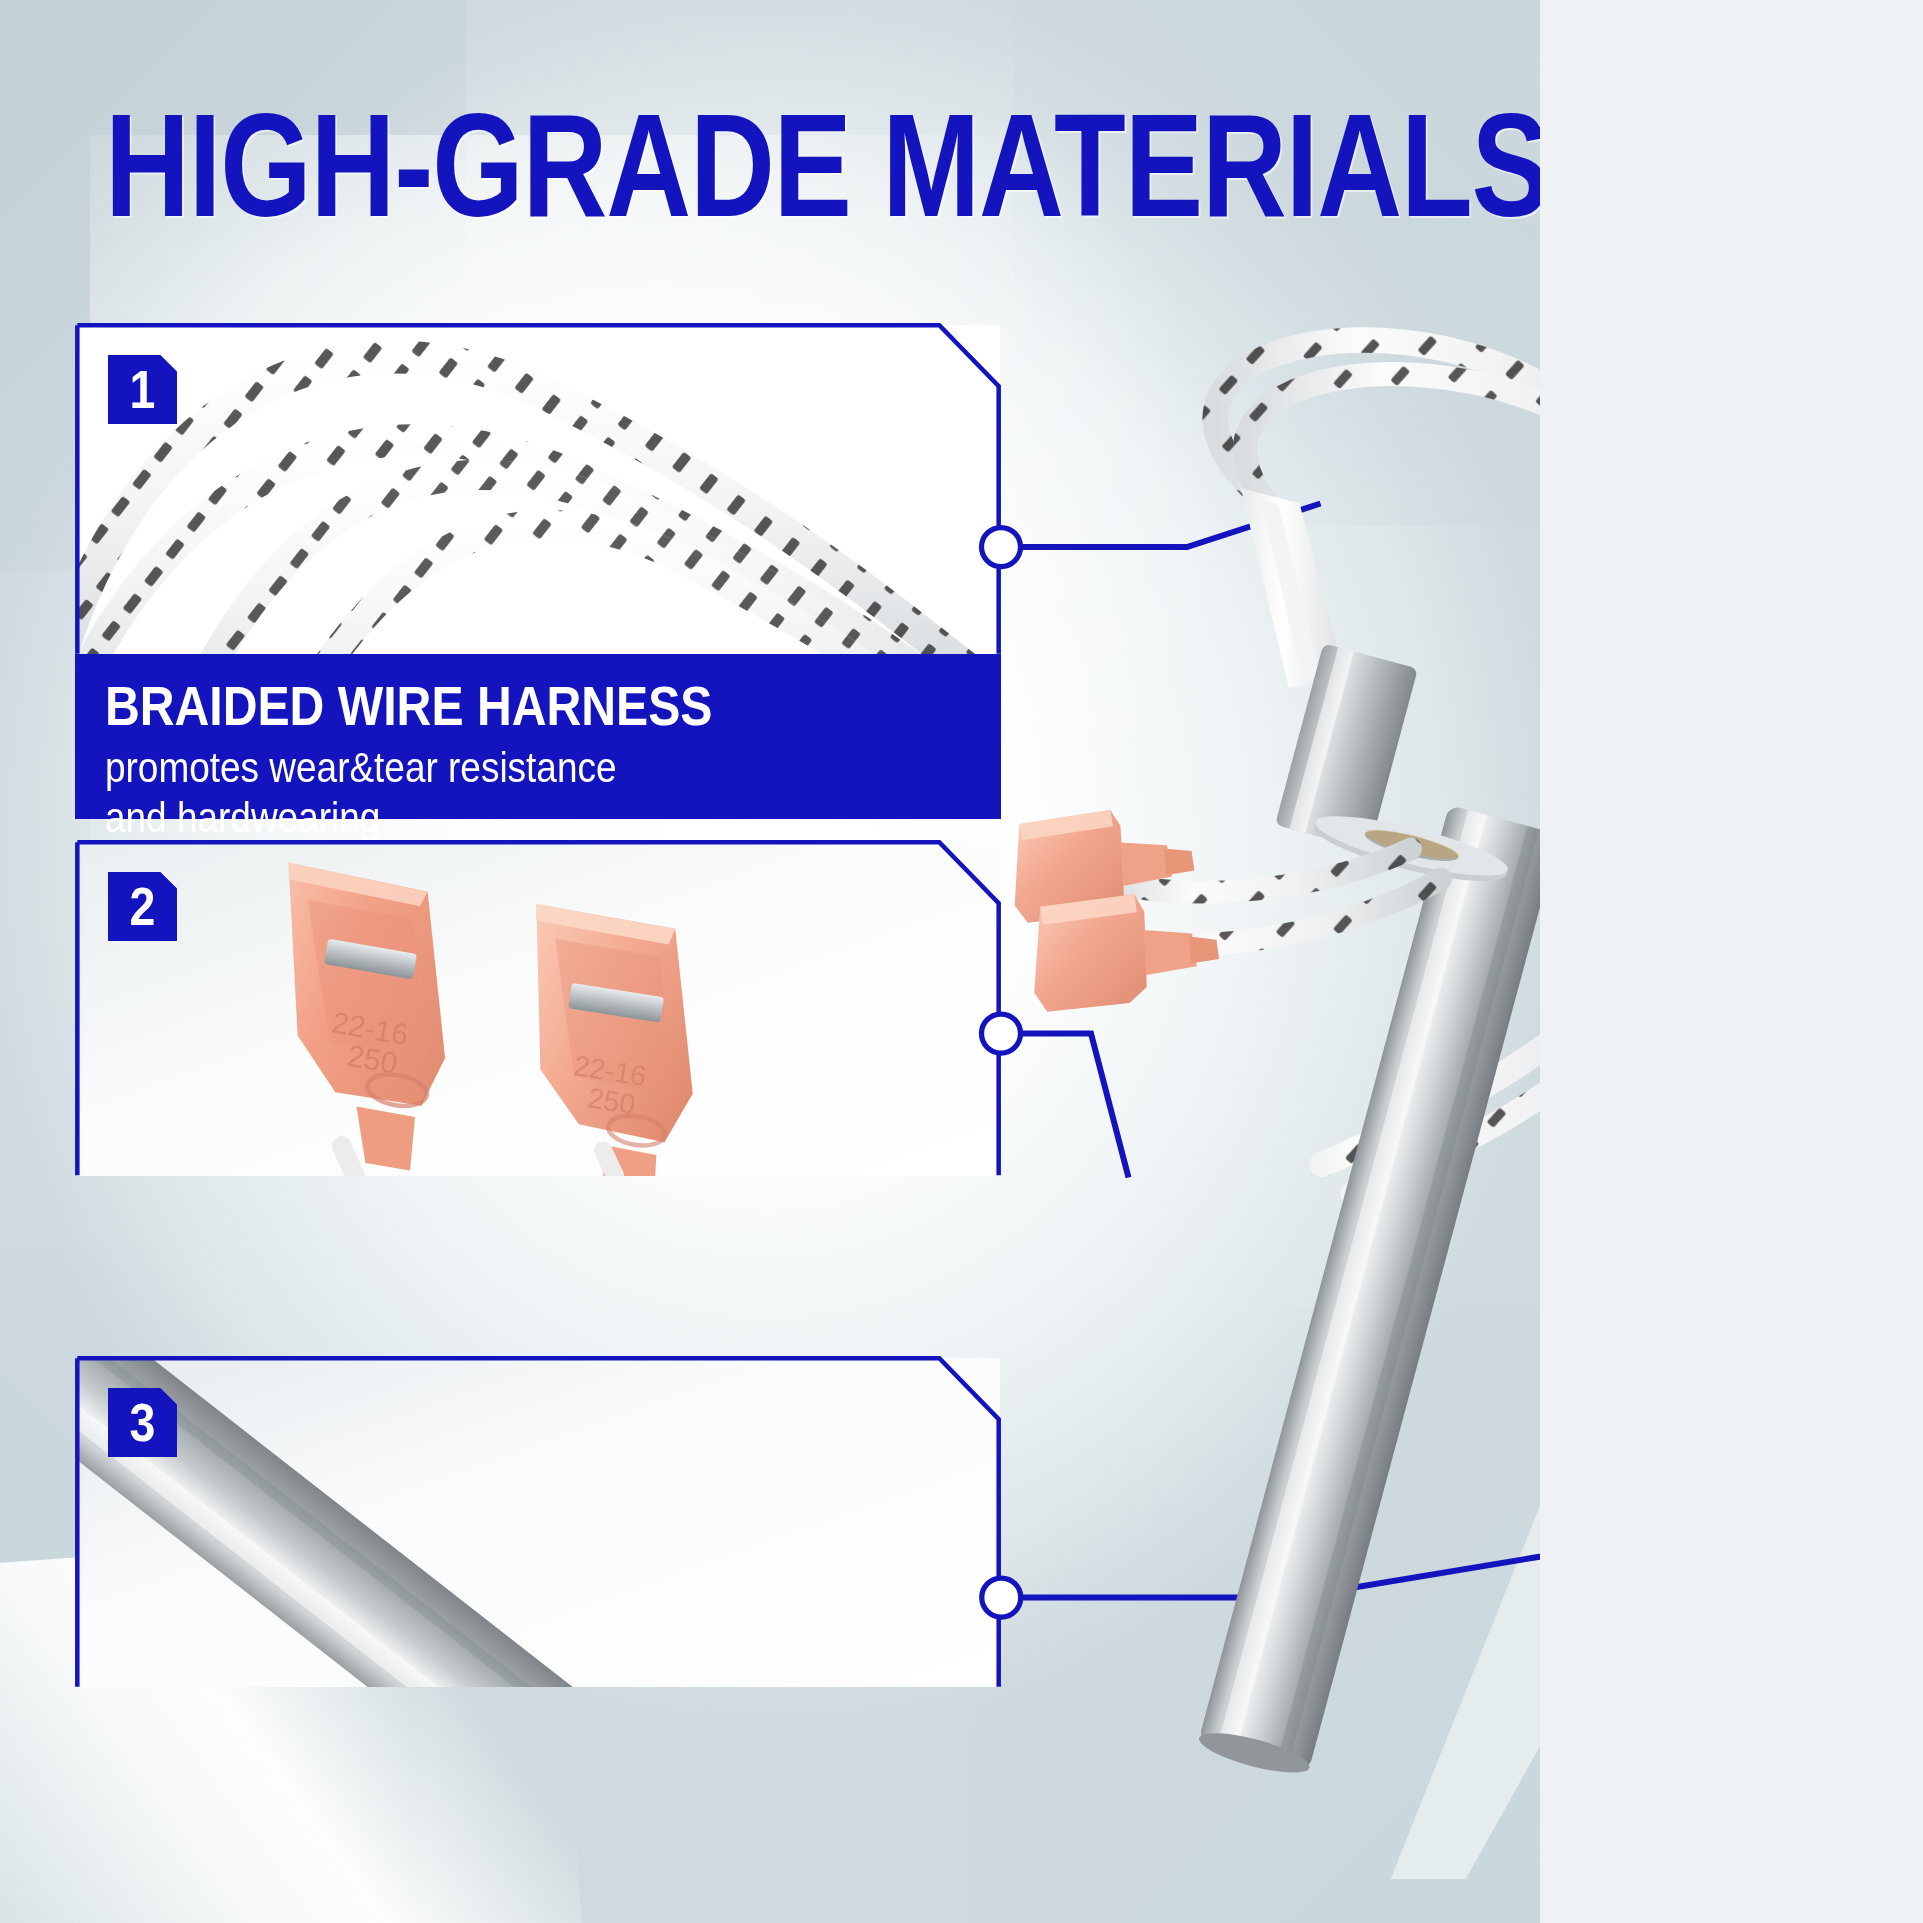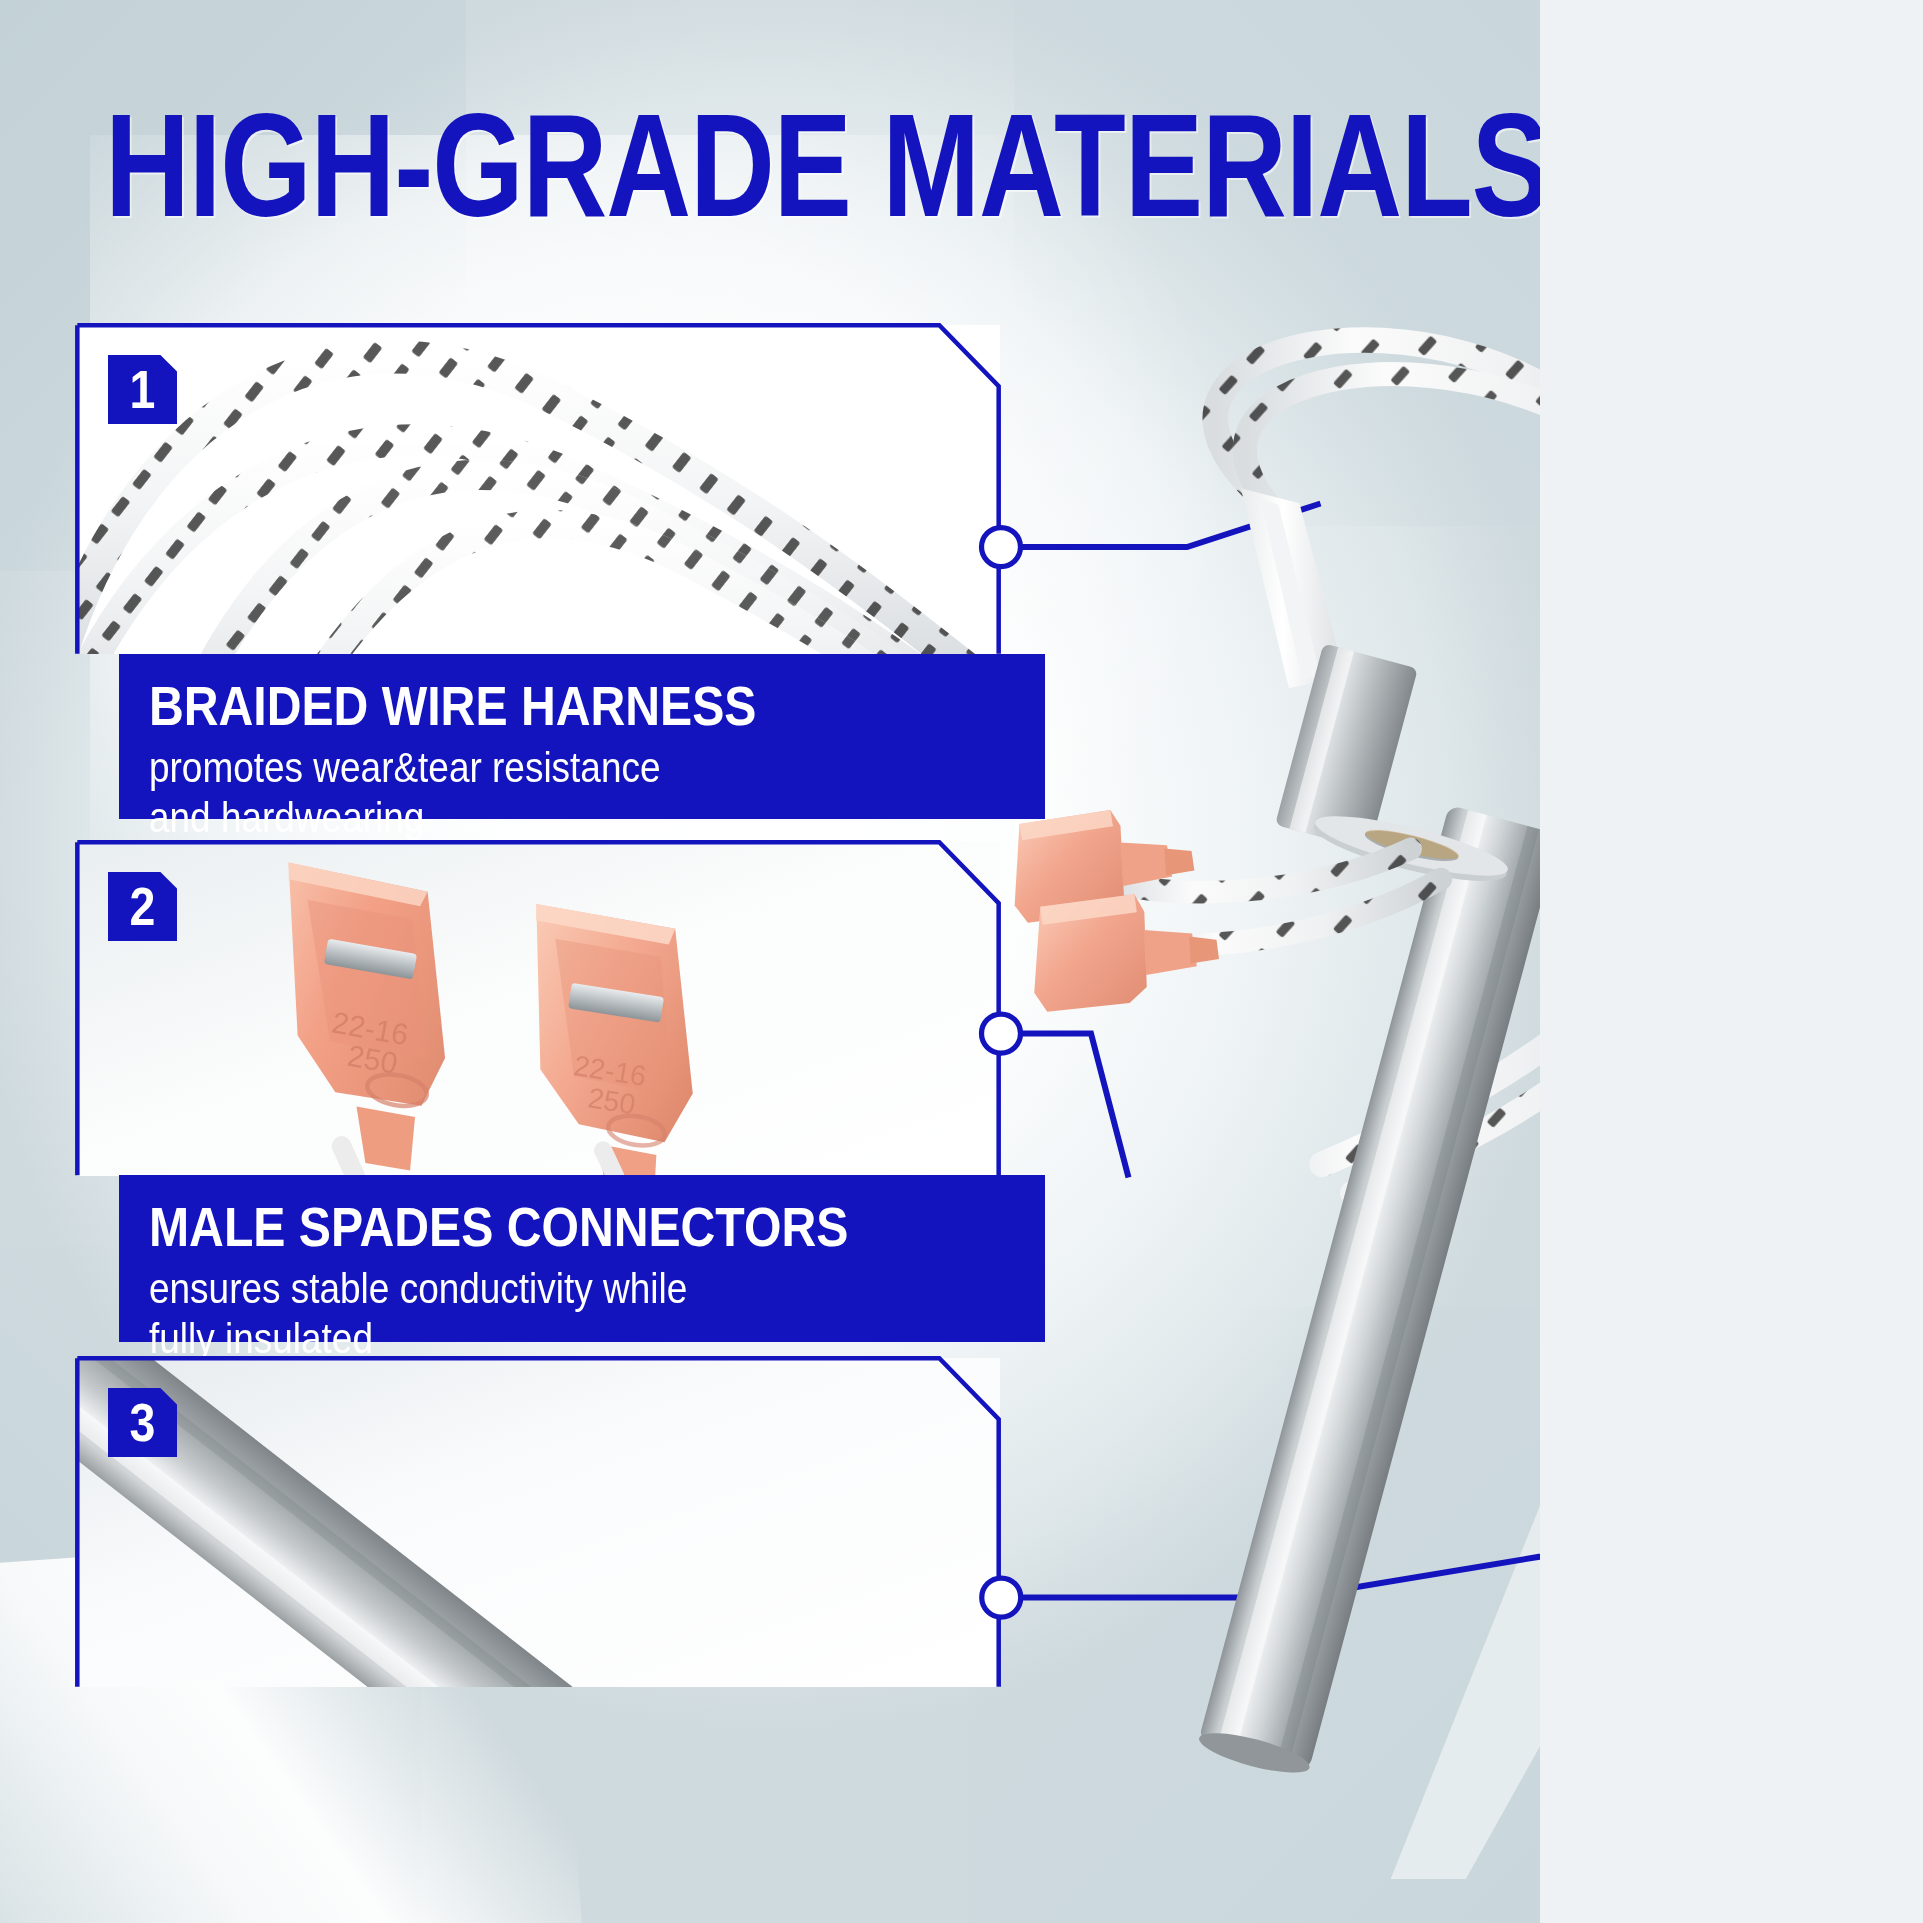--- a/index.html
+++ b/index.html
@@ -50,21 +50,21 @@
   .card{position:absolute;}
   .card .photo{position:absolute;left:0;top:0;overflow:hidden;background:#ffffff;}
   .frame{position:absolute;left:0;top:0;pointer-events:none;}
   .badge{position:absolute;width:69px;height:69px;background:#1414BE;
     clip-path:polygon(0 0, 76% 0, 100% 24%, 100% 100%, 0 100%);
     box-shadow:0 0 0 1.5px rgba(255,255,255,0.5);}
   .badge span{display:block;width:100%;text-align:center;color:#fff;
     font-weight:bold;font-size:54px;line-height:69px;
     transform:scaleX(0.86);}
   .caption{position:absolute;background:#1414BE;box-sizing:border-box;
-    padding:19.5px 30px 22.5px 30px;margin-left:44px;}
+    padding:19.5px 30px 22.5px 30px;}
   .cap-title{color:#ffffff;font-weight:bold;font-size:56px;line-height:63px;
     letter-spacing:0px;transform:scaleX(0.86);transform-origin:left center;
     white-space:nowrap;}
   .cap-desc{color:#ffffff;font-weight:normal;font-size:42px;line-height:50px;
     transform:scaleX(0.88);transform-origin:left top;white-space:nowrap;
     margin-top:6px;}
   .cap-desc div{white-space:nowrap;}
 
   
   .ph{position:absolute;inset:0;}
@@ -228,27 +228,20 @@
       <svg width="926" height="502" viewBox="0 0 1232 668">
         <path d="M3 3 L1150 3 L1229 84 L1229 446" fill="none" stroke="#1414BE" stroke-width="6"></path>
         <path d="M3 3 L3 446" fill="none" stroke="#1414BE" stroke-width="6"></path>
       </svg>
     </div>
 
     <div class="badge" style="left:33px;top:32px;">
       <span>2</span>
     </div>
 
-    <div class="caption" style="left:0px;top:335px;width:926px;height:167px;">
-      <div class="cap-title">MALE SPADES CONNECTORS</div>
-      <div class="cap-desc">
-        <div>ensures stable conductivity while</div>
-        <div>fully insulated</div>
-      </div>
-    </div>
   </div>
 
   <div class="card" style="left:75px;top:1356px;width:926px;height:487px;">
     <div class="photo" style="left:1.5px;top:1.5px;width:923px;height:329px;">
       <div class="ph">
         <svg width="923" height="329" viewBox="0 0 1228 438" preserveAspectRatio="none">
           <defs>
             <linearGradient id="steelTube" x1="0" y1="0" x2="1" y2="0">
               <stop offset="0%" stop-color="#9a9fa2"></stop>
               <stop offset="16%" stop-color="#cfd3d5"></stop>

